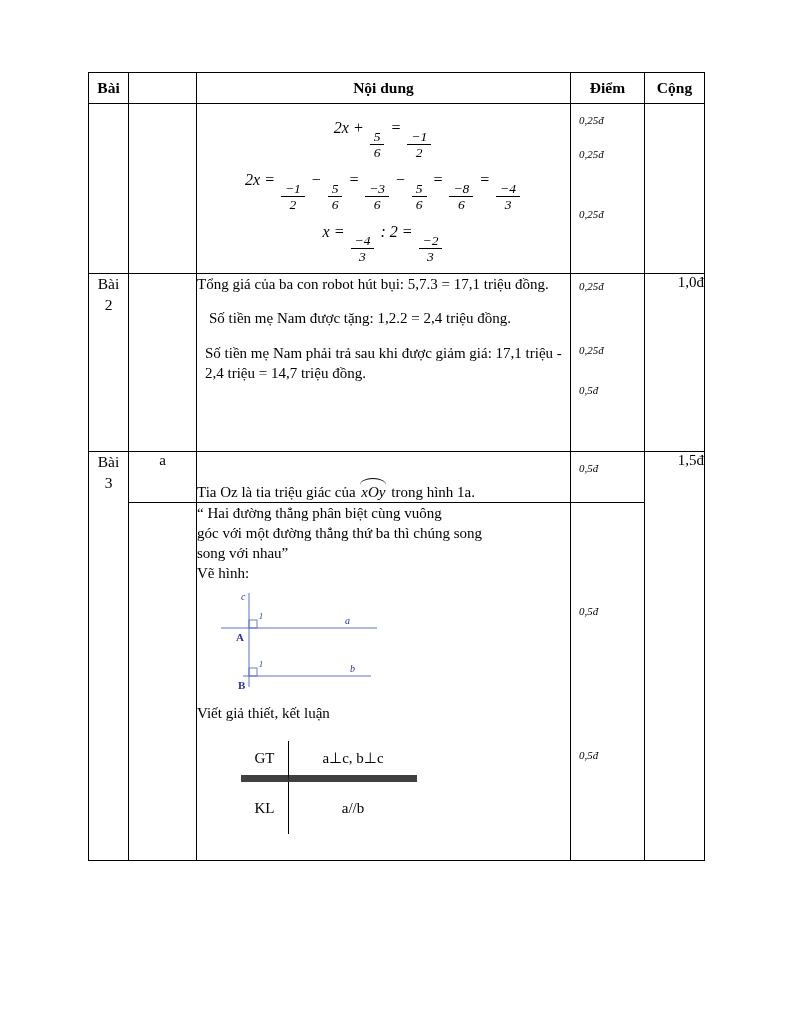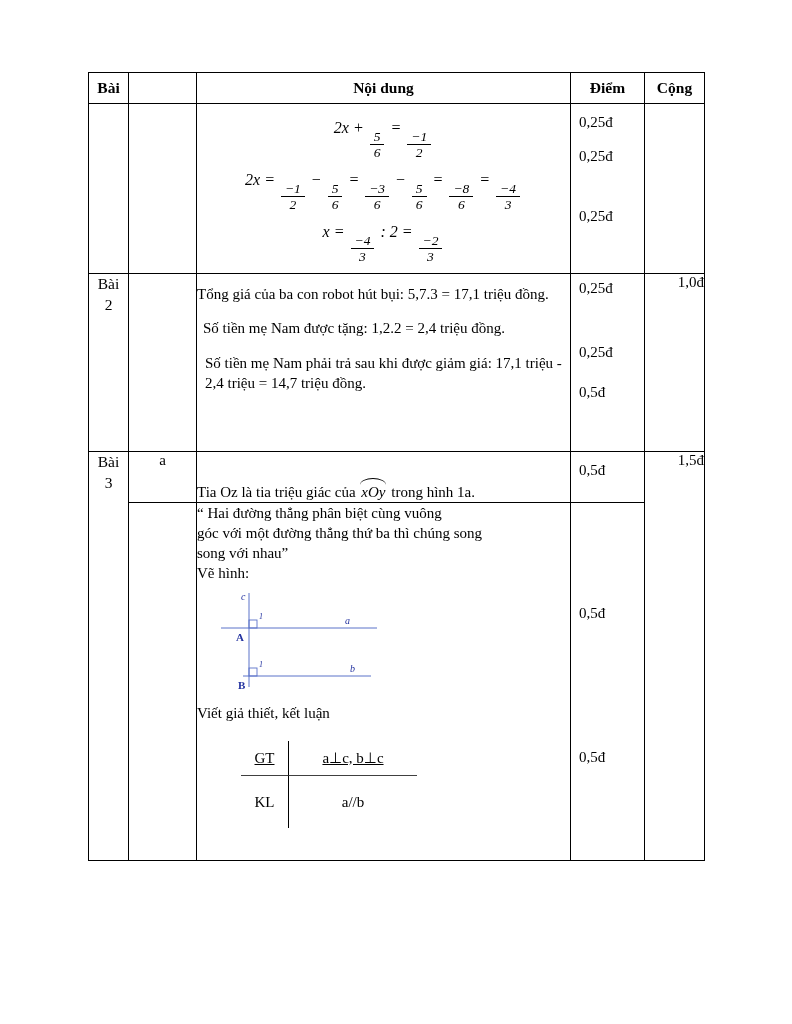--- a/index.html
+++ b/index.html
@@ -5,21 +5,21 @@
   html,body{margin:0;padding:0;background:#ffffff;}
   .page{position:relative;width:783px;height:1024px;background:#ffffff;overflow:hidden;
         font-family:"Liberation Serif",serif;color:#000;}
   table.doc{position:absolute;left:88px;top:72px;border-collapse:collapse;table-layout:fixed;
             width:616px;font-family:"Liberation Serif",serif;}
   table.doc td,table.doc th{border:1px solid #000;vertical-align:top;padding:0;font-weight:normal;}
   tr.hdr th{height:26px;font-weight:bold;font-size:15.5px;text-align:center;vertical-align:middle;padding:2px 0;}
   .bai-cell{text-align:center;vertical-align:middle;font-weight:bold;font-size:15.5px;line-height:1.35;}
   .sub-cell{text-align:center;padding-top:9px;font-size:15px;}
   .content-cell{padding:6px 9px;font-size:15px;line-height:1.35;}
-  .diem-cell{position:relative;font-size:15px;}
+  .diem-cell{position:relative;font-size:11px;font-style:italic;}
   .pt{position:absolute;left:8px;white-space:nowrap;}
   .r1p0{top:10px}.r1p1{top:44px}.r1p2{top:104px}
   .r2p0{top:6px}.r2p1{top:70px}.r2p2{top:110px}
   .r3ap{top:10px}
   .r3p0{top:102px}.r3p1{top:246px}
   .cong-cell{text-align:right;vertical-align:middle;font-size:15px;}
   
   .equations{padding-top:4px;}
   .eq-line{text-align:center;margin:9px 0;font-size:16px;font-style:italic;}
   .eq-line:nth-child(3){margin-top:9px;}
@@ -34,21 +34,21 @@
   
   .statement{white-space:pre-line;line-height:20px;margin:0;}
   .figure-wrap{margin:6px 0 0 22px;}
   svg.fig line{stroke:var(--fig-line,#5b72c9);stroke-width:1;}
   svg.fig rect{fill:none;stroke:var(--fig-line,#5b72c9);stroke-width:0.9;}
   svg.fig text{fill:var(--fig-text,#2433a0);font-family:"Liberation Serif",serif;}
   .gtkl-intro{margin:4px 0 0 0;}
   .gtkl{display:grid;grid-template-columns:48px 128px;margin:18px 0 0 44px;font-size:15px;}
   .gtkl .cell{display:flex;align-items:center;justify-content:center;}
   .gtkl .lbl{border-right:1px solid #000;}
-  .gtkl .top{border-bottom:1px solid #404040;height:34px;text-decoration:underline;}
+  .gtkl .top{border-bottom:7px solid #404040;height:34px;}
   .gtkl .bot{height:52px;}
 </style>
 </head>
 <body>
 
 <div class="page">
   <table class="doc">
     <colgroup>
       <col style="width:40px">
         <col style="width:68px">
@@ -114,22 +114,22 @@
       <td class="cong-cell"></td>
     </tr>
 
     <tr style="height:178px;">
       <td class="bai-cell">
         <div>Bài</div>
         <div>2</div>
       </td>
       <td></td>
       <td class="content-cell">
-        <p style="margin:10px 0 14px">Tổng giá của ba con robot hút bụi: 5,7.3 = 17,1 triệu đồng.</p>
-        <p style="margin:0 6px 14px">Số tiền mẹ Nam được tặng: 1,2.2 = 2,4 triệu đồng.</p>
+        <p style="margin:0 0 14px">Tổng giá của ba con robot hút bụi: 5,7.3 = 17,1 triệu đồng.</p>
+        <p style="margin:0 12px 14px">Số tiền mẹ Nam được tặng: 1,2.2 = 2,4 triệu đồng.</p>
         <p style="margin:8px">Số tiền mẹ Nam phải trả sau khi được giảm giá: 17,1 triệu - 2,4 triệu = 14,7 triệu đồng.</p>
       </td>
       <td class="diem-cell">
         <span class="pt r2p0">0,25đ</span>
         <span class="pt r2p1">0,25đ</span>
         <span class="pt r2p2">0,5đ</span>
       </td>
       <td class="cong-cell">1,0đ</td>
     </tr>
 

